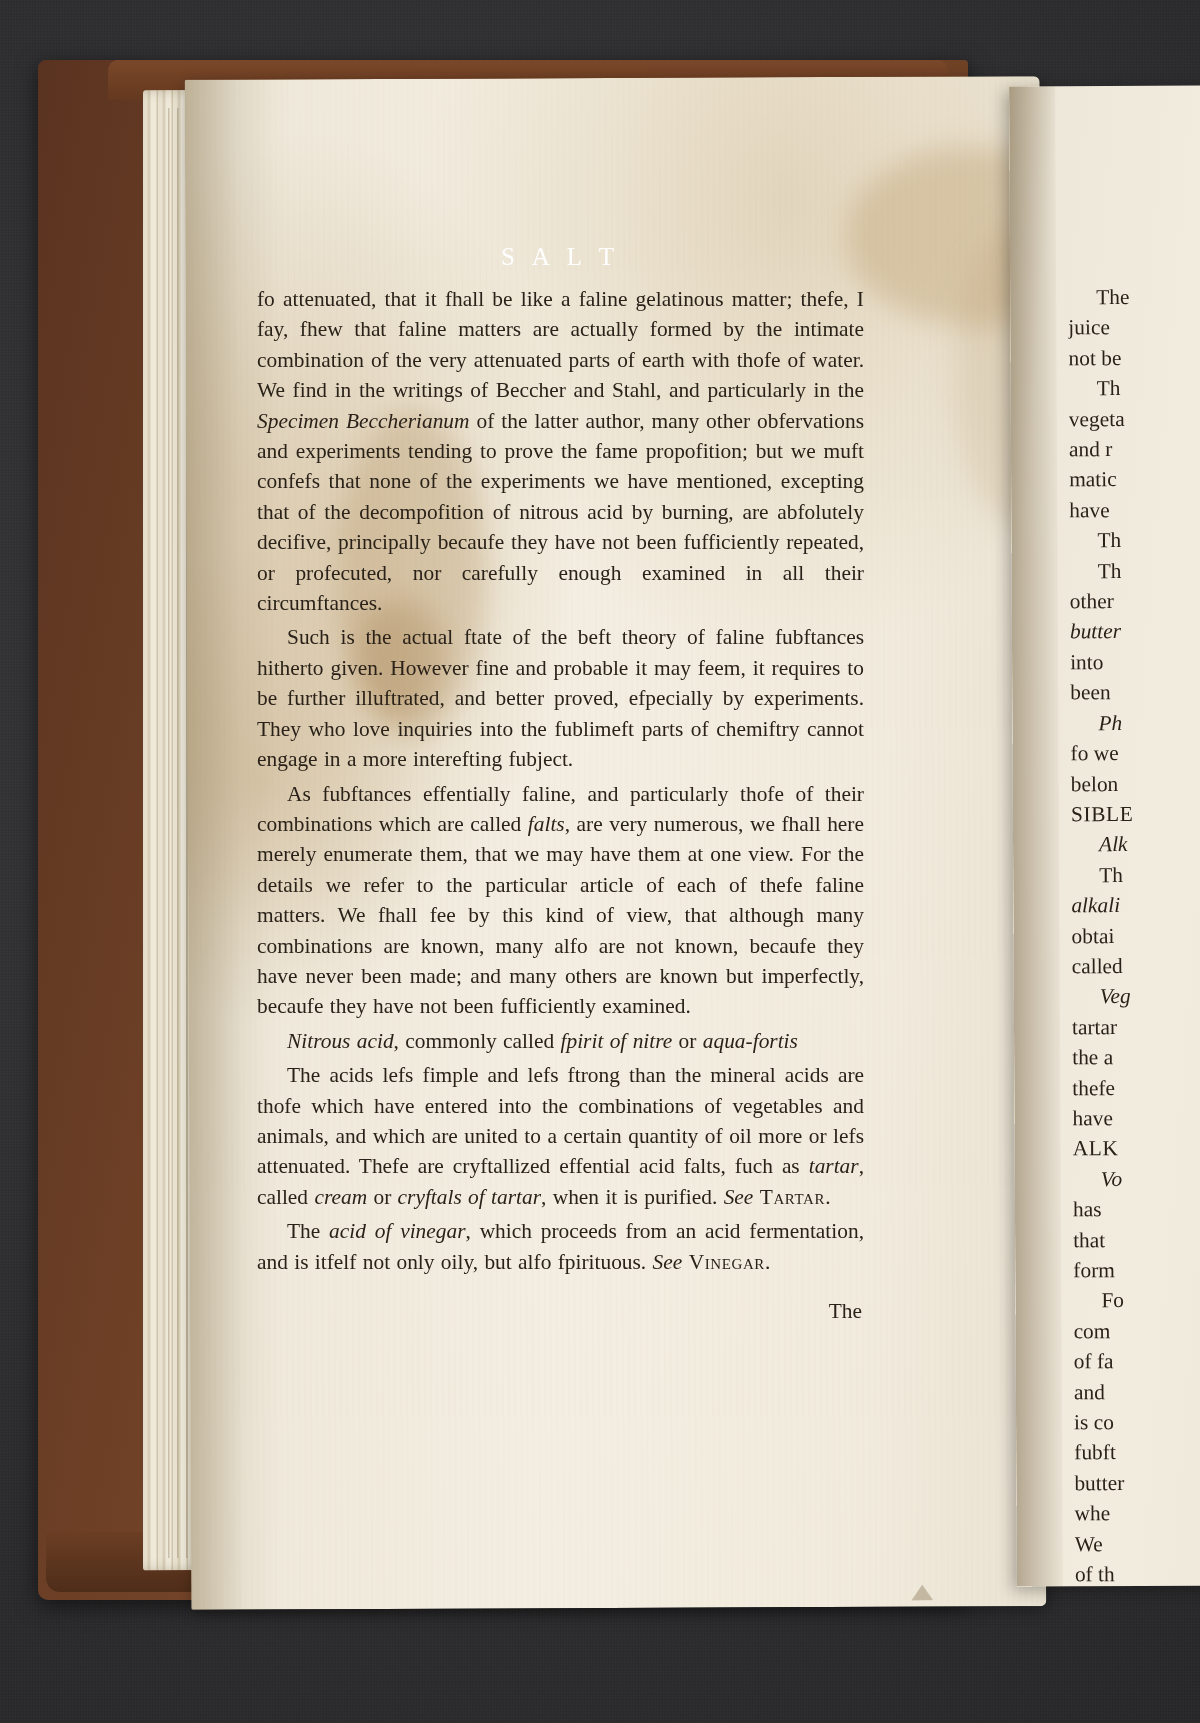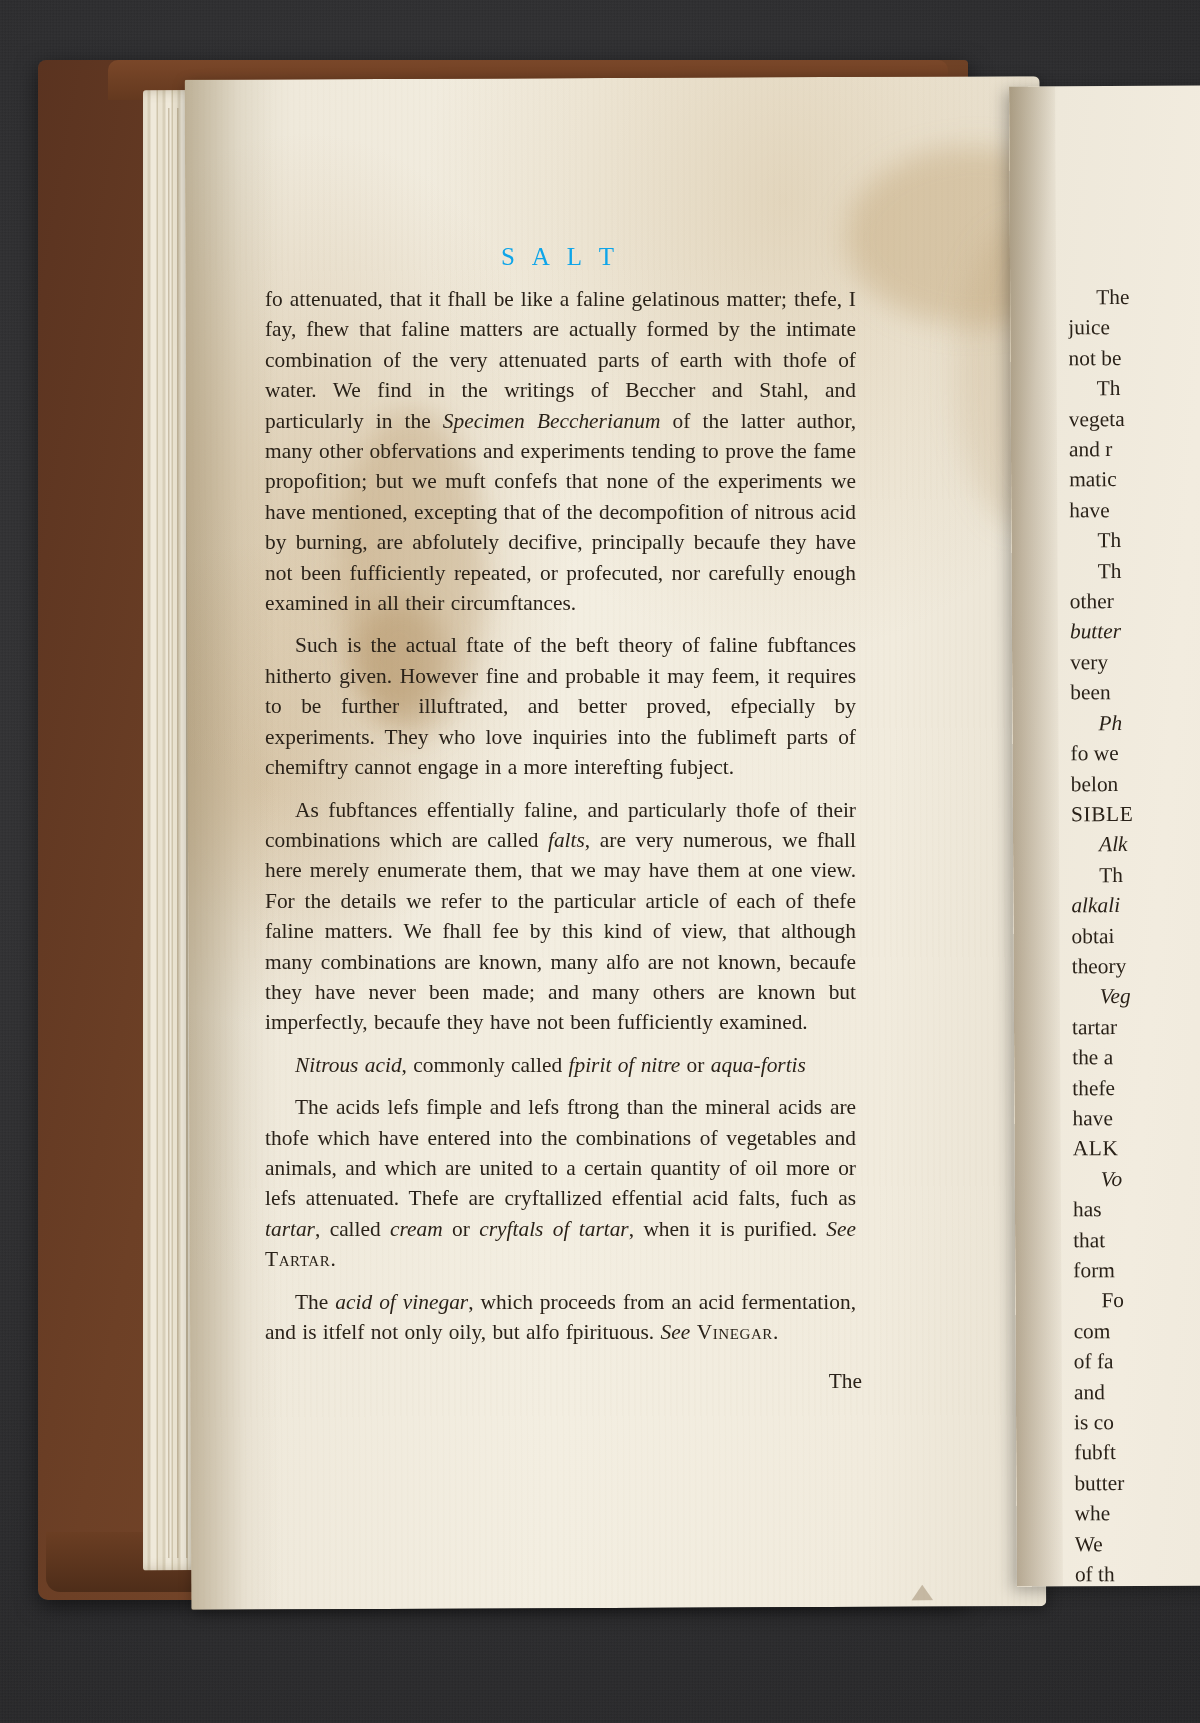--- a/index.html
+++ b/index.html
@@ -153,24 +153,24 @@
     left: 215px;
     top: 195px;
     width: 615px;
     color: #241d15;
   }
   .headword {
     text-align: center;
     font-size: 25px;
     letter-spacing: 6px;
     margin-bottom: 13px;
-    color: #0ea5e9;
+    color: #ffffff;
   }
   p.body {
-    margin: 12px;
+    margin: 4px;
     font-size: 21.4px;
     line-height: 30.4px;
     text-align: justify;
     text-justify: inter-word;
     color: #2a2219;
     word-spacing: 1px;
   }
   p.body.ind { text-indent: 30px; }
   p.body.noind { text-indent: 0; }
   .it { font-style: italic; }
@@ -268,31 +268,31 @@
           <p><span>not be</span></p>
           <p class="ind"><span>Th</span></p>
           <p><span>vegeta</span></p>
           <p><span>and r</span></p>
           <p><span>matic</span></p>
           <p><span>have</span></p>
           <p class="ind"><span>Th</span></p>
           <p class="ind"><span>Th</span></p>
           <p><span>other</span></p>
           <p><span class="it">butter</span></p>
-          <p><span>very</span></p>
+          <p><span>into</span></p>
           <p><span>been</span></p>
           <p class="ind"><span class="it">Ph</span></p>
           <p><span>fo we</span></p>
           <p><span>belon</span></p>
           <p><span class="sc">SIBLE</span></p>
           <p class="ind"><span class="it">Alk</span></p>
           <p class="ind"><span>Th</span></p>
           <p><span class="it">alkali</span></p>
           <p><span>obtai</span></p>
-          <p><span>theory</span></p>
+          <p><span>called</span></p>
           <p class="ind"><span class="it">Veg</span></p>
           <p><span>tartar</span></p>
           <p><span>the a</span></p>
           <p><span>thefe</span></p>
           <p><span>have</span></p>
           <p><span class="sc">ALK</span></p>
           <p class="ind"><span class="it">Vo</span></p>
           <p><span>has</span></p>
           <p><span>that</span></p>
           <p><span>form</span></p>

